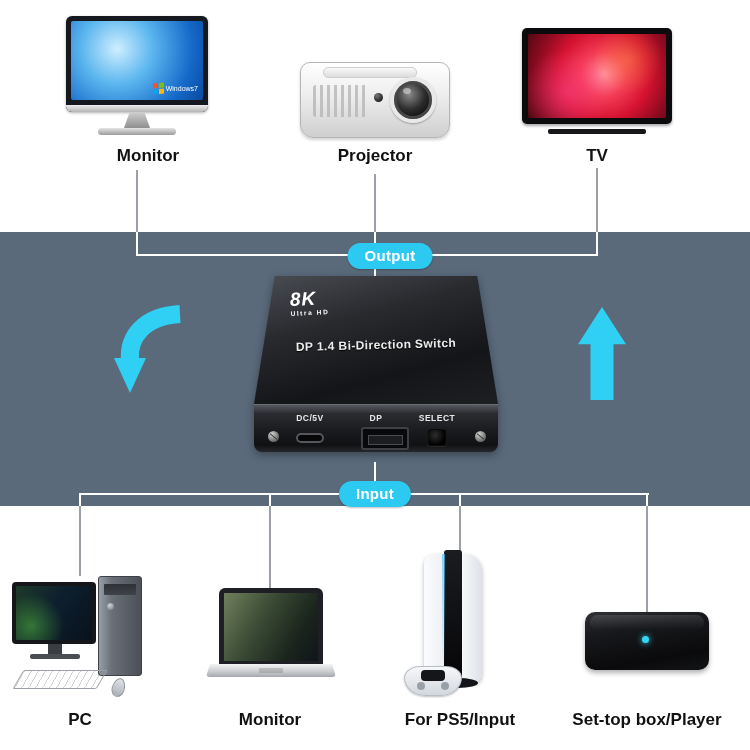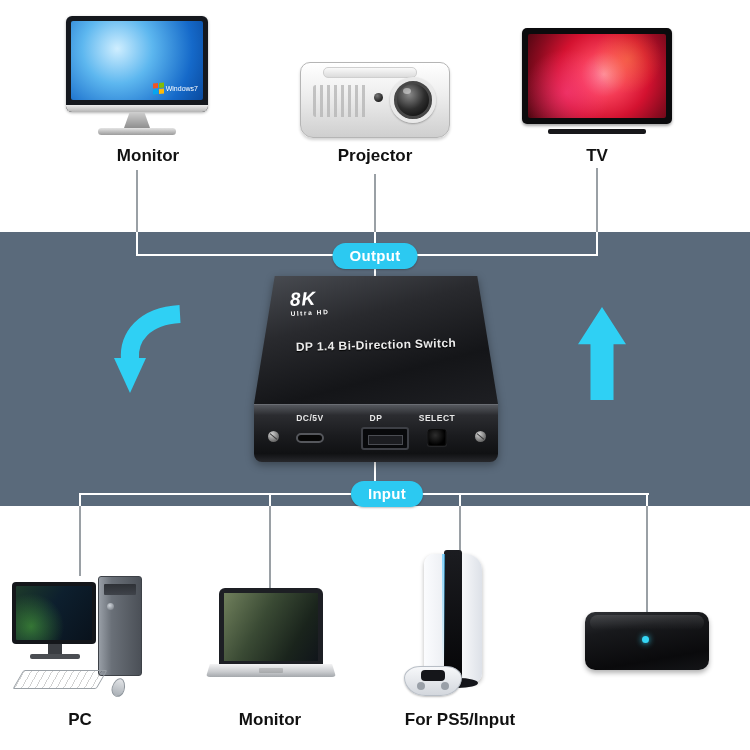--- a/index.html
+++ b/index.html
@@ -70,21 +70,21 @@
   .switch { position:absolute; left:254px; top:276px; width:244px; height:188px; filter:drop-shadow(0 3px 4px rgba(0,0,0,.35)); }
   .sw-top { position:absolute; left:0; top:0; width:244px; height:128px;
     background:linear-gradient(165deg,#4a4d53 0%, #292a2e 35%, #141518 70%, #1e1f23 100%);
     clip-path:polygon(8.5% 0%, 91.5% 0%, 100% 100%, 0% 100%); }
   .sw-8k { position:absolute; left:36px; top:13px; color:#fff; transform:rotate(-3deg); line-height:1; }
   .sw-8k-big { font-size:19px; font-weight:bold; font-style:italic; letter-spacing:1px; }
   .sw-8k-sub { font-size:6.5px; font-weight:bold; letter-spacing:1.6px; margin-top:2px; }
   .sw-title { position:absolute; left:0; right:0; top:62px; text-align:center; color:#ececec;
     font-size:12px; font-weight:bold; letter-spacing:.4px; transform:rotate(-1.5deg);
     text-shadow:0 1px 1px #000; }
-  .sw-front { position:absolute; left:0; top:128px; width:244px; height:58px;
+  .sw-front { position:absolute; left:0; top:128px; width:244px; height:48px;
     background:linear-gradient(180deg,#55585e 0%, #2b2c30 18%, #1a1b1e 55%, #101113 85%, #27282c 100%);
     border-top:1px solid #6a6d73; border-radius:0 0 8px 8px; box-sizing:border-box;padding-left:12px; }
   .screw { position:absolute; top:26px; width:11px; height:11px; border-radius:50%;
     background:radial-gradient(circle at 35% 30%, #d4d4d4, #7c7c7c 58%, #454545); }
   .screw::after { content:""; position:absolute; left:1px; top:5px; width:9px; height:1px; background:#3a3a3a; transform:rotate(40deg); }
   .port-label { position:absolute; top:8px; transform:translateX(-50%); color:#e8e8e8; font-size:8.5px; font-weight:bold; letter-spacing:.5px; }
   .usbc { position:absolute; left:56px; top:28px; transform:translateX(-50%); width:28px; height:10px;
     border-radius:5px; background:#060606; border:2px solid #55575c; box-sizing:border-box; }
   .dp-port { position:absolute; left:131px; top:22px; transform:translateX(-50%); width:48px; height:23px;
     background:#08090b; border:2px solid #3e4046; border-radius:3px; box-sizing:border-box; }
@@ -209,22 +209,22 @@
   <div class="dev-label" style="left:375px;top:146px">Projector</div>
 
   <div class="tv">
     <div class="tv-frame">
       <div class="tv-screen"></div>
     </div>
     <div class="tv-base"></div>
   </div>
   <div class="dev-label" style="left:597px;top:146px">TV</div>
 
-  <div class="badge" style="left:375px;top:243px">Output</div>
-  <div class="badge" style="left:387px;top:481px">Input</div>
+  <div class="badge" style="left:390px;top:243px">Output</div>
+  <div class="badge" style="left:375px;top:481px">Input</div>
 
   <div class="switch">
     <div class="sw-top">
       <div class="sw-8k">
         <div class="sw-8k-big">8K</div>
         <div class="sw-8k-sub">Ultra HD</div>
       </div>
       <div class="sw-title">DP 1.4 Bi-Direction Switch</div>
     </div>
     <div class="sw-front">
@@ -277,14 +277,15 @@
       </div>
     </div>
   </div>
   <div class="dev-label" style="left:460px;top:710px">For PS5/Input</div>
 
   <div class="stb">
     <div class="stb-body">
       <div class="stb-led"></div>
     </div>
   </div>
+  <div class="dev-label" style="left:647px;top:710px">Set-top box/Player</div>
 
 </div>
 
 </body></html>

